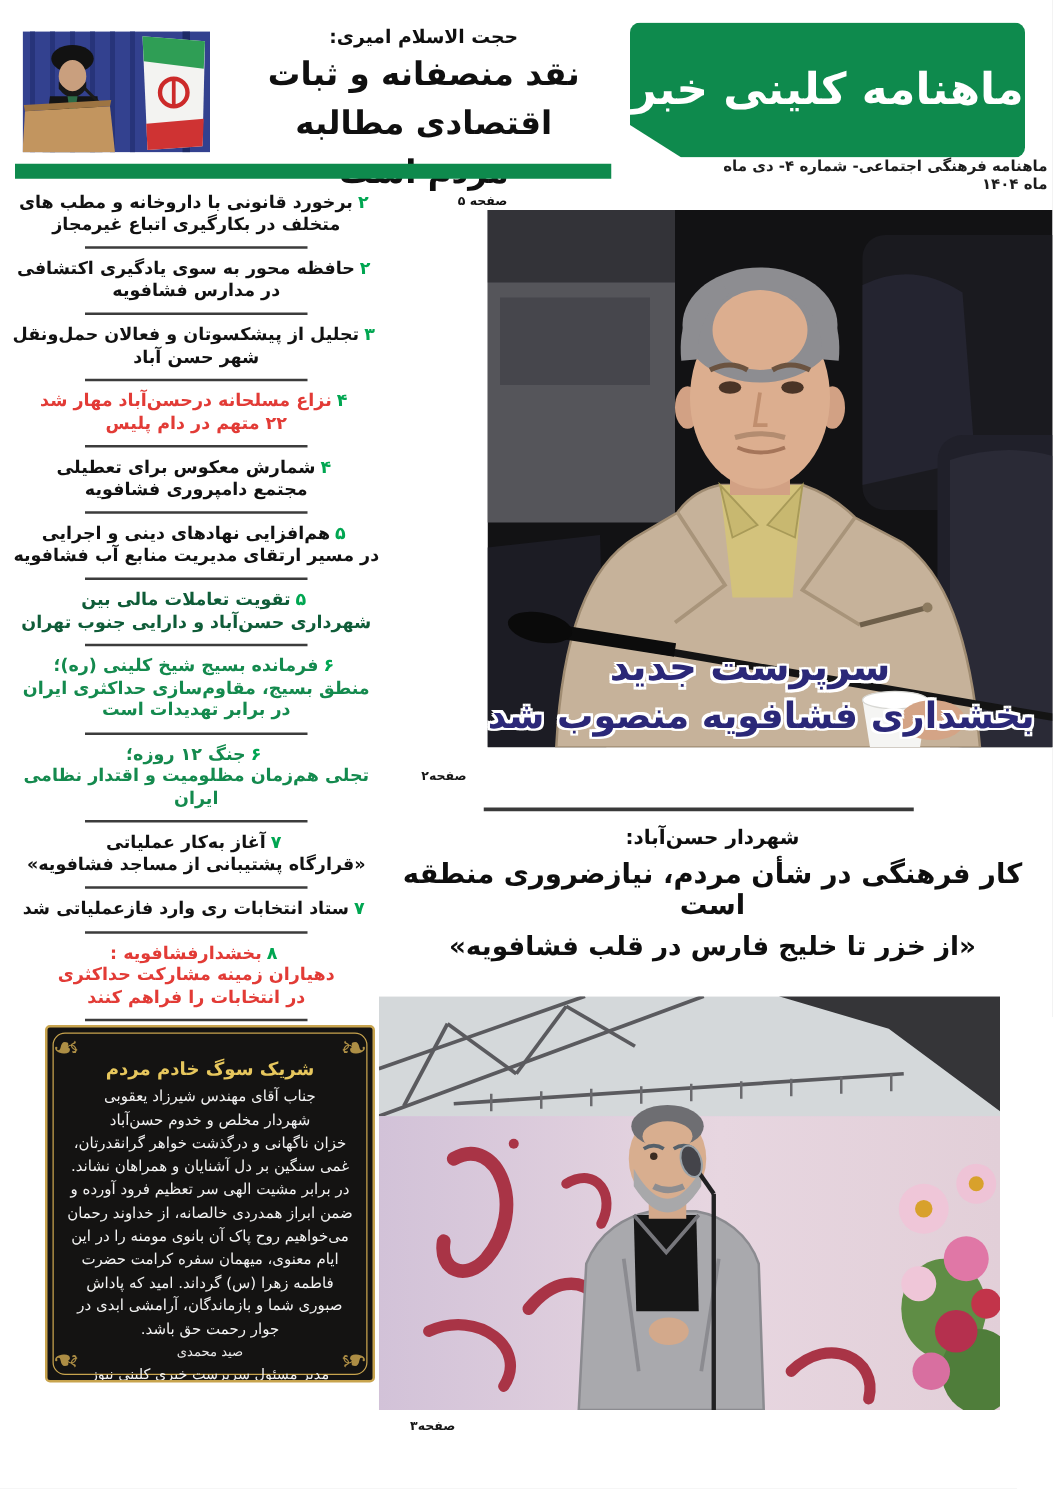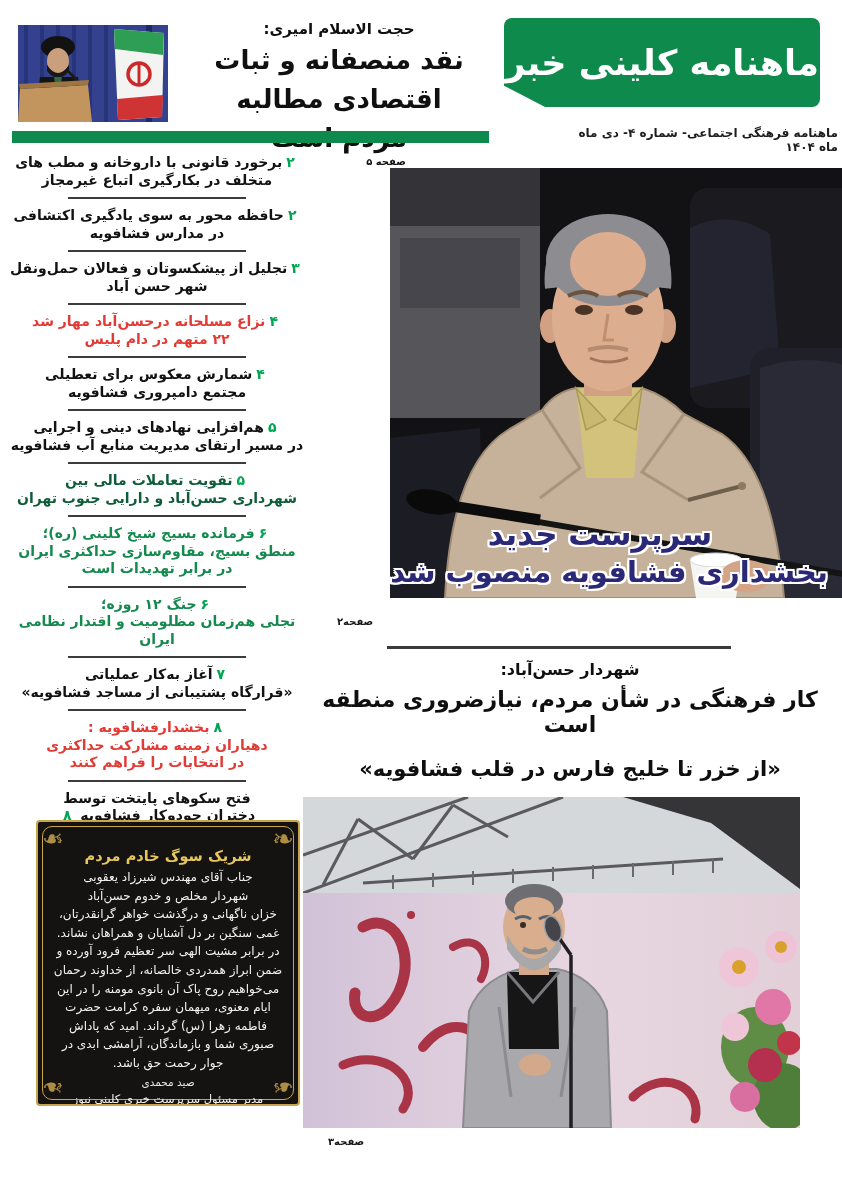--- a/index.html
+++ b/index.html
@@ -1,20 +1,20 @@
 <!DOCTYPE html>
 <html dir="rtl" lang="fa" style="--green: #0e8a4d; --green_bright: #00a651; --green_text: #148a4e; --green_dark: #0f5c38; --red: #e23b36; --navy: #2b2878; --gold: #c8a44e; --gold_bright: #e7c75d;"><head>
 <meta charset="utf-8">
 <style>
   html,body{margin:0;padding:0;background:#e9e9e9;}
   *{box-sizing:border-box;font-family:"DejaVu Sans","Liberation Sans",sans-serif;}
   #page{position:relative;width:842px;height:1191px;margin:0 auto;background:#ffffff;overflow:hidden;direction:rtl;}
 
   
-  #masthead-box{position:absolute;left:504px;top:18px;width:316px;height:89px;
+  #masthead-box{position:absolute;left:504px;top:18px;width:316px;height:108px;
     background:var(--green,#0e8a4d);border-radius:8px;
     clip-path:polygon(0 0,100% 0,100% 100%,13% 100%,0 76%);
     display:flex;align-items:center;justify-content:center;text-align:right;}
   #masthead-title{color:#fff;font-size:35px;font-weight:bold;letter-spacing:0;}
   #header-photo{position:absolute;left:18px;top:25px;width:150px;height:97px;overflow:hidden;}
   #header-headline{position:absolute;left:170px;top:20px;width:338px;text-align:center;color:#101010;}
   #header-kicker{font-size:15px;font-weight:bold;margin-bottom:3px;}
   #header-main{font-size:26px;font-weight:bold;line-height:1.5;white-space:pre-line;}
   #header-pageref{font-size:10px;font-weight:bold;margin-top:-2px;margin-left:94px;}
   #green-bar{position:absolute;left:12px;top:131px;width:477px;height:12px;background:var(--green,#0e8a4d);}
@@ -57,21 +57,21 @@
   #overlay-line1{font-size:31px;line-height:1.25;}
   #overlay-line2{font-size:29px;line-height:1.25;margin-left:18px;}
   .caption{position:absolute;font-size:10px;font-weight:bold;color:#161616;}
   #caption-p2{left:337px;top:616px;text-align:center;}
   #caption-p3{left:328px;top:1136px;}
   #divider{position:absolute;left:387px;top:646px;width:344px;height:2.5px;background:#3a3a3a;}
 
   
   #story2{position:absolute;left:322px;top:660px;width:496px;text-align:center;color:#0f0f0f;}
   #story2-kicker{font-size:16px;font-weight:bold;margin-bottom:8px;}
-  #story2-h1{font-size:22px;font-weight:bold;margin-bottom:20px;}
+  #story2-h1{font-size:22px;font-weight:bold;margin-bottom:8px;}
   #story2-h2{font-size:21px;font-weight:bold;}
 
   #photo2{position:absolute;left:303px;top:797px;width:497px;height:331px;overflow:hidden;}
 </style>
 </head>
 <body>
 
 <div id="page">
 
   <div id="masthead-box">
@@ -191,20 +191,26 @@
     </div>
 
     <div class="hl-item">
       <div class="hl-text c-black">
         <span class="hl-num">۷</span><span class="hl-body">آغاز به‌کار عملیاتی
 «قرارگاه پشتیبانی از مساجد فشافویه»</span>
       </div>
       <div class="hl-sep"></div>
     </div>
 
+    <div class="hl-item">
+      <div class="hl-text c-black">
+        <span class="hl-num">۷</span><span class="hl-body">ستاد انتخابات ری وارد فازعملیاتی شد</span>
+      </div>
+      <div class="hl-sep"></div>
+    </div>
 
     <div class="hl-item">
       <div class="hl-text c-red">
         <span class="hl-num">۸</span><span class="hl-body">بخشدارفشافویه :
 دهیاران زمینه مشارکت حداکثری
 در انتخابات را فراهم کنند</span>
       </div>
       <div class="hl-sep"></div>
     </div>
 

